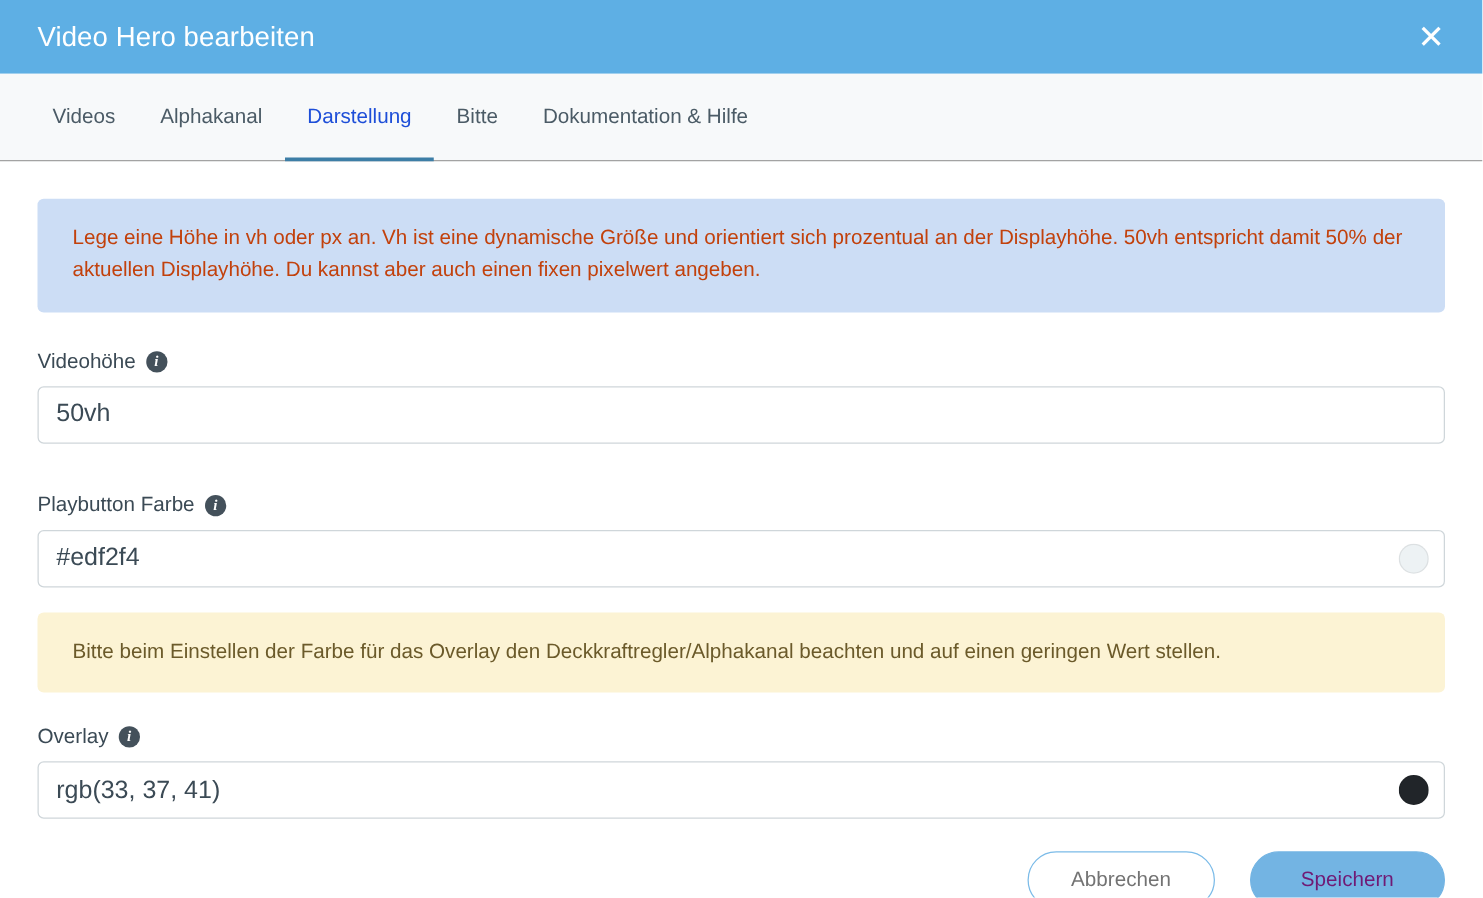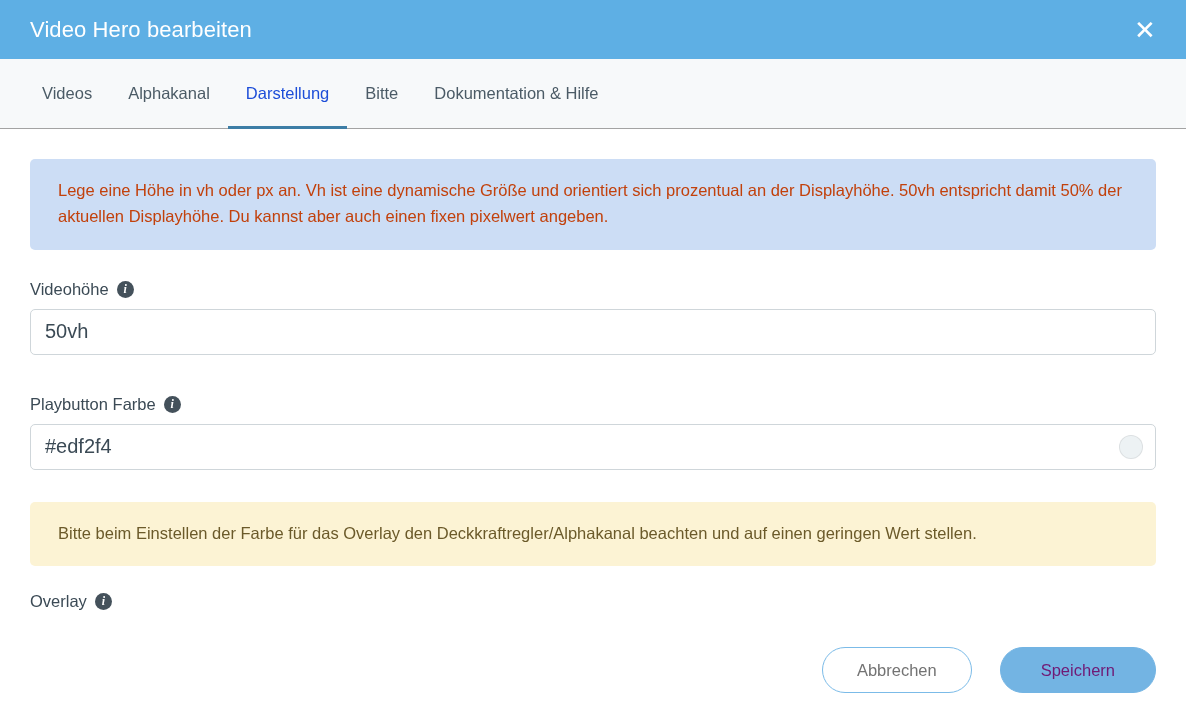--- a/index.html
+++ b/index.html
@@ -92,21 +92,21 @@
     line-height: 1.6;
   }
   .alert-info {
     background: #ccddf5;
     color: #c2410c;
     margin-bottom: 30px;
   }
   .alert-warn {
     background: #fcf3d4;
     color: #6b5a2a;
-    margin: 32px 0 26px 0;
+    margin: 20px 0 26px 0;
   }
 
   .row {
     display: flex;
     gap: 40px;
     flex-direction: column;
   }
   .field { flex: 1 1 0; min-width: 0; }
 
   .label {
@@ -241,20 +241,24 @@
 
     </div>
 
     <div class="alert alert-warn">Bitte beim Einstellen der Farbe für das Overlay den Deckkraftregler/Alphakanal beachten und auf einen geringen Wert stellen.</div>
 
     <div class="field overlay-field">
       <div class="label">
         <span>Overlay</span>
         <span class="info-icon">i</span>
       </div>
+      <div class="input-wrap">
+        <input class="input" type="text" value="rgb(33, 37, 41)" style="">
+        <span class="swatch" style="background: rgb(33, 37, 41);"></span>
+      </div>
     </div>
 
   </div>
 
   <div class="footer">
     <button class="btn btn-cancel">Abbrechen</button>
     <button class="btn btn-save">Speichern</button>
   </div>
 
 </div>

